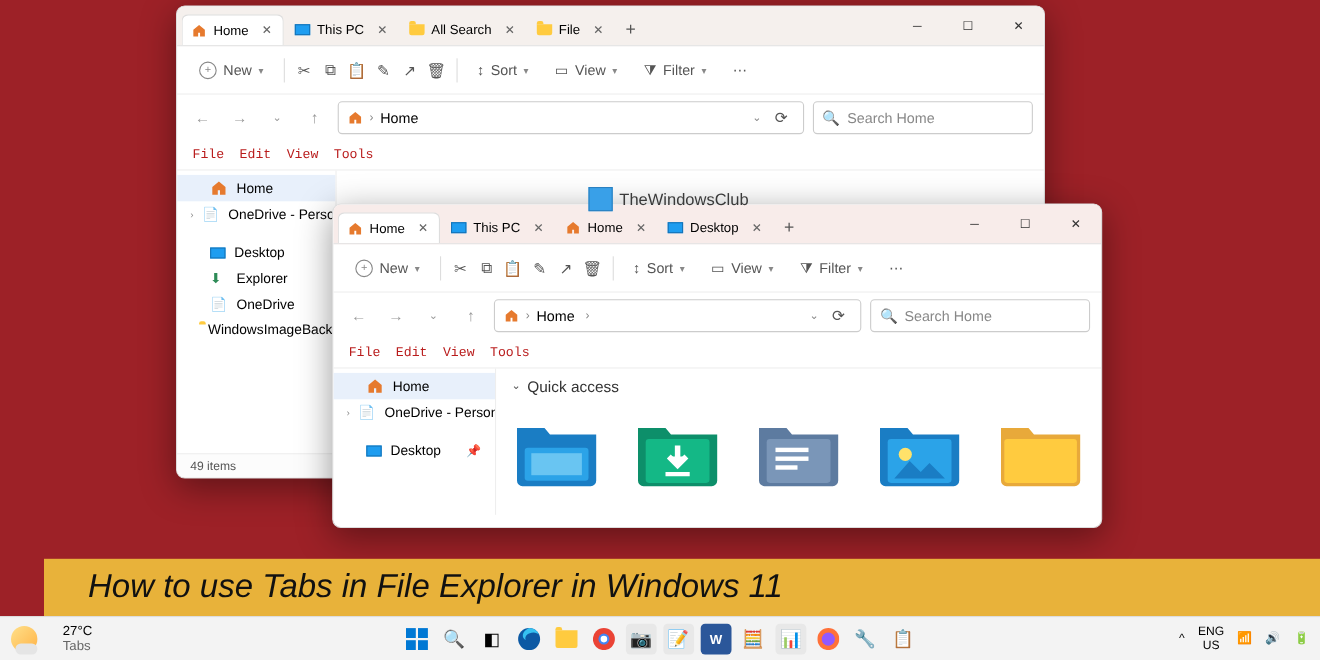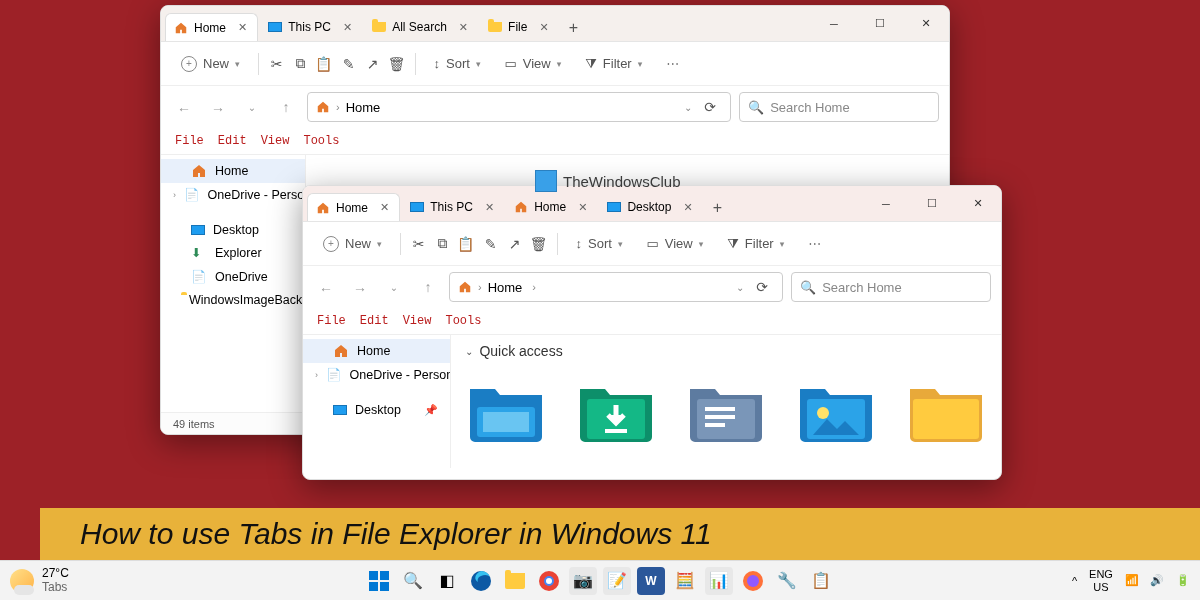--- a/index.html
+++ b/index.html
@@ -51,21 +51,21 @@
 .folder-big { width: 82px; height: 68px; }
 
 .statusbar { position: absolute; bottom: 0; left: 0; right: 0; height: 22px; border-top: 1px solid #eee; display: flex; align-items: center; padding: 0 12px; font-size: 11px; color: #555; background: #fcfcfc; }
 
 .banner { position: absolute; left: 0; right: 0; height: 52px; bottom: 40px; background: #e8b23a; display: flex; align-items: center; padding: 0 40px; font-family: Georgia, serif; font-style: italic; font-size: 30px; font-weight: 500; color: #111; margin-left: 40px; }
 
 .watermark { position: absolute; left: 535px; top: 170px; display: flex; align-items: center; gap: 6px; font-size: 15px; color: #3a3a3a; z-index: 10; }
 .wm-square { width: 22px; height: 22px; background: #39a0e8; border: 1px solid #2a80c0; }
 
 .taskbar { position: absolute; left: 0; right: 0; bottom: 0; height: 40px; background: #f3f3f3; display: flex; align-items: center; padding: 0 10px; border-top: 1px solid #ddd; }
-.tb-left { display: flex; align-items: center; gap: 8px; font-size: 12px; }
+.tb-left { display: flex; align-items: center; gap: 23px; font-size: 12px; }
 .tb-weather-icon { width: 24px; height: 24px; background: linear-gradient(135deg,#ffe08a,#ffb347); border-radius: 50%; position: relative; }
 .tb-weather-icon::after { content:""; position: absolute; bottom:-2px; left: 4px; width: 20px; height: 10px; background: #e5e5e5; border-radius: 10px; }
 .tb-weather-txt { display:flex; flex-direction: column; line-height: 1.1; }
 .tb-center { position: absolute; left: 50%; transform: translateX(-50%); display: flex; gap: 6px; }
 .tb-icon { width: 28px; height: 28px; border-radius: 4px; display: flex; align-items: center; justify-content: center; font-size: 16px; cursor: pointer; }
 .tb-right { margin-left: auto; display: flex; align-items: center; gap: 12px; font-size: 11px; }
 .tb-lang { text-align: center; line-height: 1.1; }
 .folder-tab-yellow { width:14px; height:10px; background:#ffcb3f; border-radius: 0 0 2px 2px; position: relative; }
 .folder-tab-yellow::before { content:""; position:absolute; top:-3px; left:0; width:6px; height:3px; background:#ffcb3f; border-radius: 2px 2px 0 0; }
 .pc-blue { width:14px; height:10px; background:#1e9df0; border:1px solid #1574b8; }

